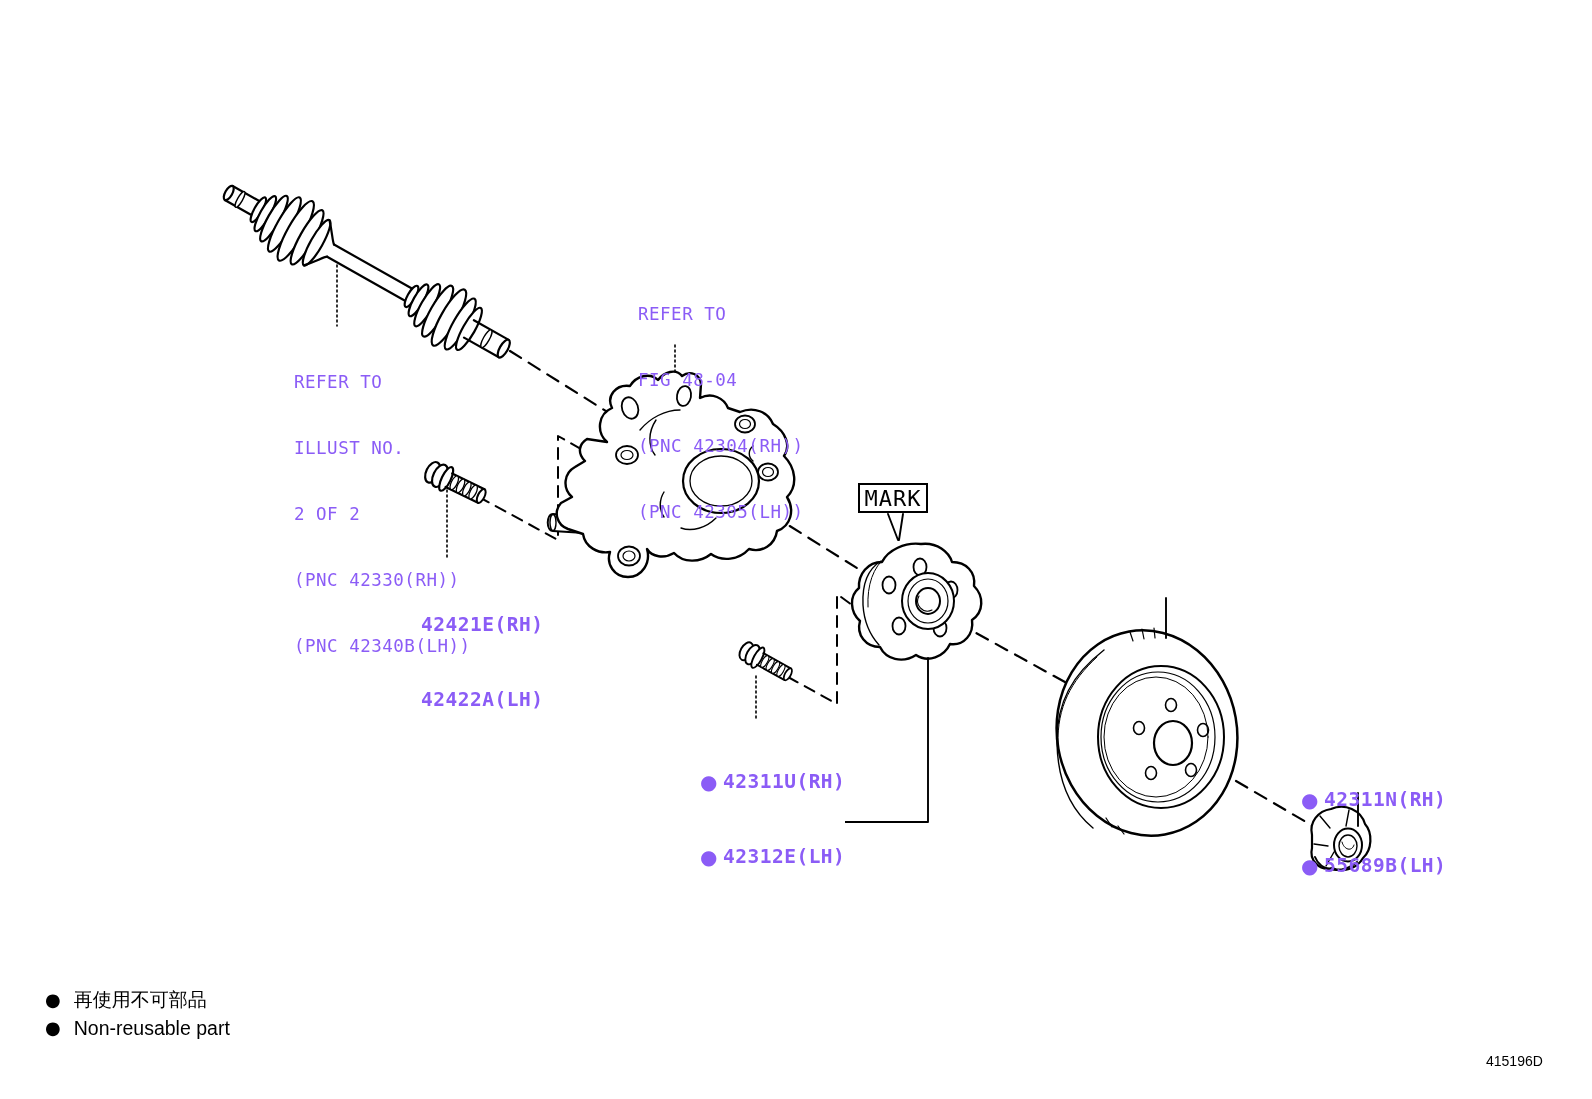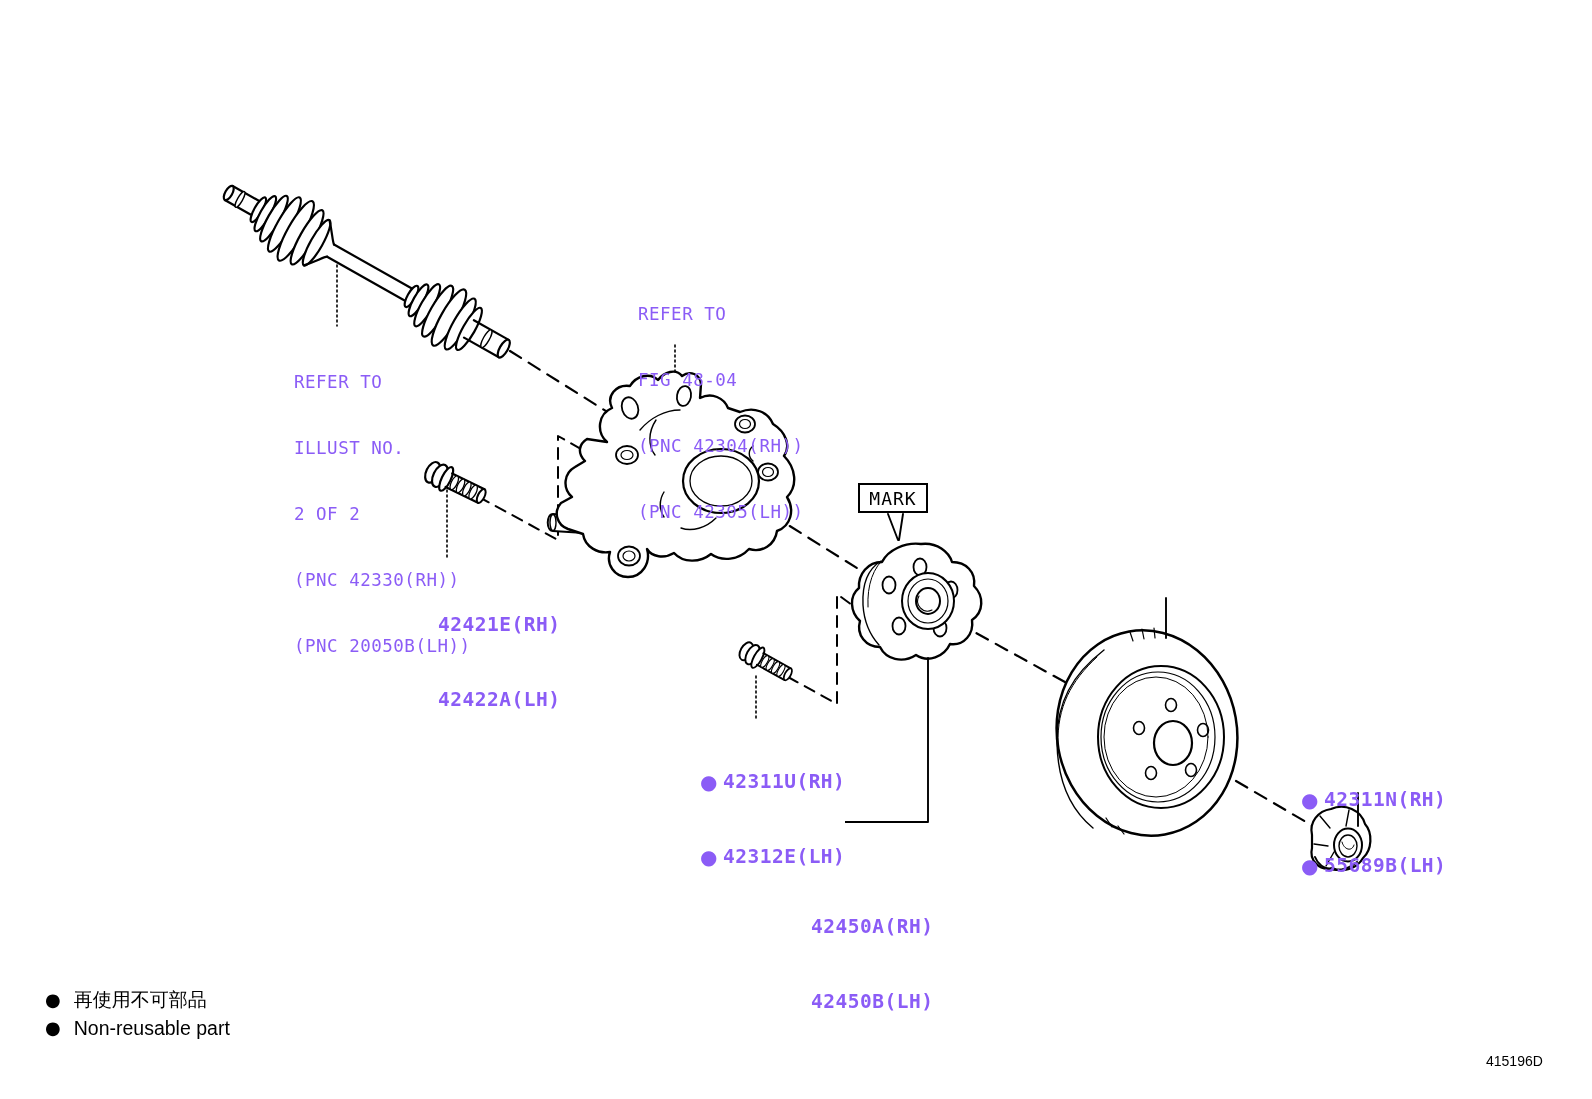--- a/index.html
+++ b/index.html
@@ -7,21 +7,21 @@
          font-family:"DejaVu Sans Mono",monospace;color:#000;}
   .art{position:absolute;left:0;top:0;width:1592px;height:1099px;}
   .lbl{position:absolute;white-space:pre;color:#8b5cf6;}
   .ref{font-size:17.5px;line-height:22px;letter-spacing:.5px;}
   .pn{font-size:19.5px;line-height:25px;font-weight:bold;letter-spacing:.5px;}
   .pn2{font-size:19.5px;line-height:22px;font-weight:bold;letter-spacing:.5px;}
   .row{display:flex;align-items:center;}
   .dot{font-family:"DejaVu Sans",sans-serif;font-size:20px;margin-right:5px;line-height:1;}
   .markbox{position:absolute;border:2.5px solid #000;background:#fff;
            display:flex;align-items:center;justify-content:center;
-           font-size:18px;letter-spacing:1px;}
+           font-size:22px;letter-spacing:1px;}
   .legend{position:absolute;left:45px;top:986px;font-family:"DejaVu Sans",sans-serif;}
   .legend .row{height:28px;}
   .legend .dot{font-size:18px;margin-right:13px;}
   .jp{font-size:19px;font-family:"DejaVu Sans",sans-serif;}
   .en{font-size:19.5px;font-family:"Liberation Sans","DejaVu Sans",sans-serif;}
   .docnum{position:absolute;left:1486px;top:1053px;font-size:14px;
           font-family:"Liberation Sans","DejaVu Sans",sans-serif;}
   .whitebg{background:#fff;}
 </style>
 </head>
@@ -198,54 +198,50 @@
       <path d="M 928,658 L 928,822 M 756,822 L 928,822 M 843,822 L 843,862"></path>
       <path d="M 888,514 L 898,540 M 903,514 L 899,540"></path>
     </g>
   </svg>
 
   <div class="lbl ref" style="left:294px;top:327px;">
     <div>REFER TO</div>
     <div>ILLUST NO.</div>
     <div>2 OF 2</div>
     <div>(PNC 42330(RH))</div>
-    <div>(PNC 20050B(LH))</div>
+    <div>(PNC 42340B(LH))</div>
   </div>
 
   <div class="lbl ref" style="left:638px;top:259px;">
     <div>REFER TO</div>
     <div>FIG 48-04</div>
     <div>(PNC 42304(RH))</div>
     <div>(PNC 42305(LH))</div>
   </div>
 
-  <div class="lbl pn" style="left:438px;top:562px;">
+  <div class="lbl pn" style="left:421px;top:562px;">
     <div>42421E(RH)</div>
     <div>42422A(LH)</div>
   </div>
 
   <div class="markbox" style="left:858px;top:483px;width:66px;height:26px;">
     <span>MARK</span>
   </div>
 
   <div class="lbl pn whitebg" style="left:700px;top:719px;">
     <div class="row">
       <span class="dot">●</span>
       <span>42311U(RH)</span>
     </div>
     <div class="row">
       <span class="dot">●</span>
       <span>42312E(LH)</span>
     </div>
   </div>
 
-  <div class="lbl pn" style="left:811px;top:864px;">
-    <div>42450A(RH)</div>
-    <div>42450B(LH)</div>
-  </div>
 
 
   <div class="lbl pn2" style="left:1301px;top:745px;">
     <div class="row">
       <span class="dot">●</span>
       <span>42311N(RH)</span>
     </div>
     <div class="row">
       <span class="dot">●</span>
       <span>55689B(LH)</span>

